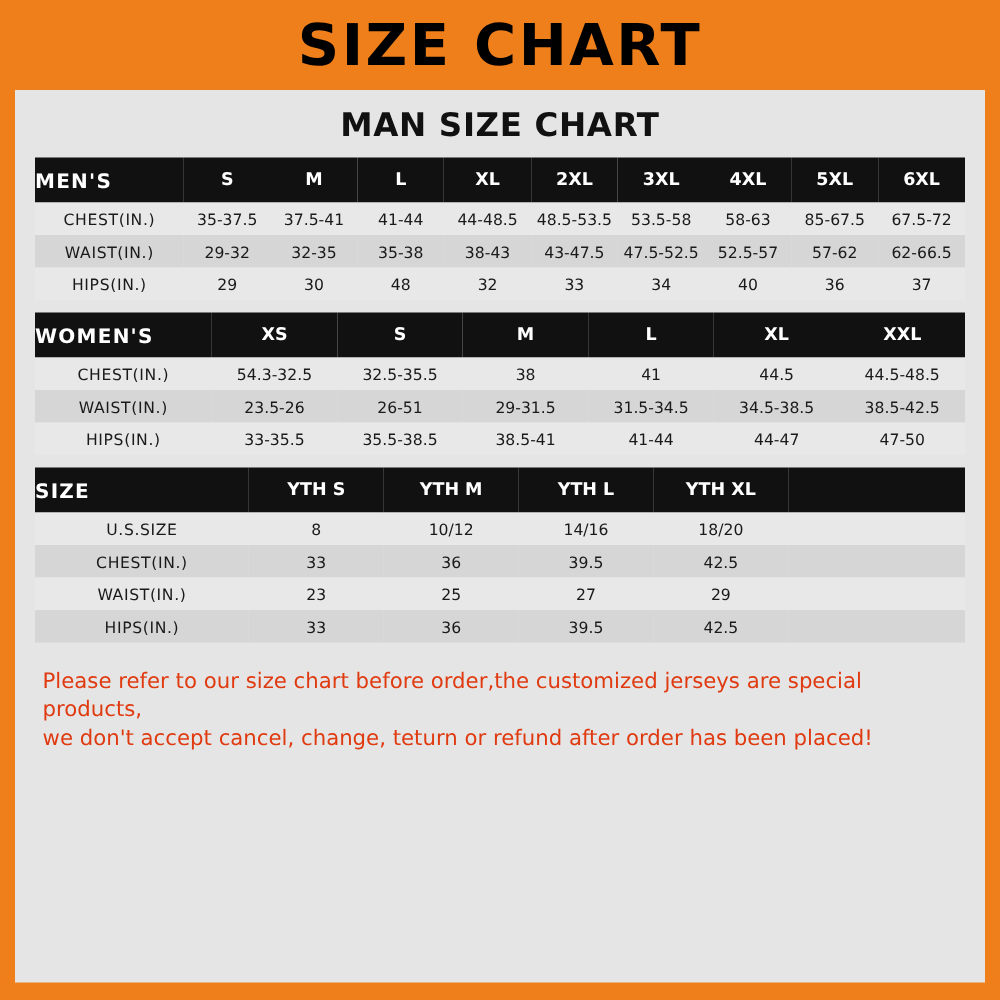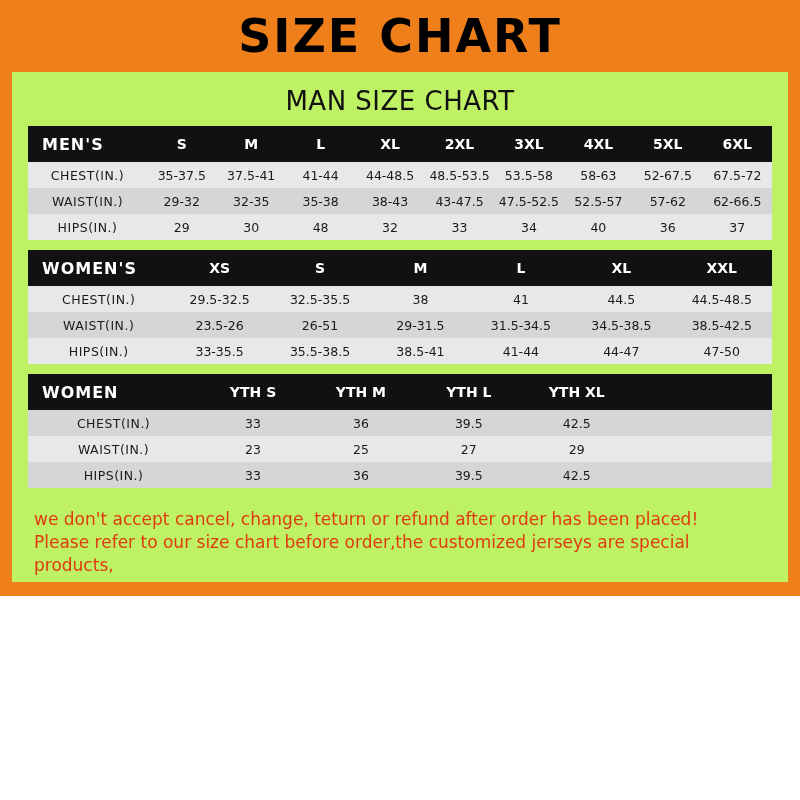--- a/index.html
+++ b/index.html
@@ -9,25 +9,25 @@
   body {
     width: 800px;
     height: 800px;
     background: #ffffff;
     font-family: "DejaVu Sans", sans-serif;
     overflow: hidden;
   }
   .page {
     position: relative;
     width: 800px;
-    height: 596px;
+    height: 800px;
     box-sizing: border-box;
     border-left: 12px solid #ef7f1a;
     border-right: 12px solid #ef7f1a;
-    background: #bef264;
+    background: #e5e5e5;
   }
   .header-band {
     height: 72px;
     background: #ef7f1a;
     display: flex;
     align-items: center;
     justify-content: center;
     margin: 0 -12px;
   }
   .header-title {
@@ -40,21 +40,21 @@
   }
   .content {
     padding: 0 16px;
     box-sizing: border-box;
   }
   .section {
     margin-top: 10px;
   }
   .section-title {
     text-align: center;
-    font-weight: normal;
+    font-weight: bold;
     font-size: 26px;
     color: #111111;
     letter-spacing: 0.5px;
     margin: 14px 0 10px 0;
     font-family: "DejaVu Sans", sans-serif;
   }
   table.size-table {
     width: 100%;
     border-collapse: collapse;
     table-layout: fixed;
@@ -70,21 +70,21 @@
   }
   table.size-table thead th {
     background: #111111;
     color: #ffffff;
     font-weight: bold;
     font-size: 14px;
     height: 36px;
   }
   table.size-table thead th.corner {
     text-align: left;
-    padding-left: 14px;
+    padding-left: 0;
     font-size: 16px;
     letter-spacing: 1px;
   }
   table.size-table tbody tr.light {
     background: #e8e8e8;
   }
   table.size-table tbody tr.dark {
     background: #d6d6d6;
   }
   table.size-table tbody td.rowlabel {
@@ -160,21 +160,21 @@
         <tbody>
           <tr class="light">
             <td class="rowlabel">CHEST(IN.)</td>
             <td>35-37.5</td>
             <td>37.5-41</td>
             <td>41-44</td>
             <td>44-48.5</td>
             <td>48.5-53.5</td>
             <td>53.5-58</td>
             <td>58-63</td>
-            <td>52-67.5</td>
+            <td>85-67.5</td>
             <td>67.5-72</td>
           </tr>
           <tr class="dark">
             <td class="rowlabel">WAIST(IN.)</td>
             <td>29-32</td>
             <td>32-35</td>
             <td>35-38</td>
             <td>38-43</td>
             <td>43-47.5</td>
             <td>47.5-52.5</td>
@@ -216,21 +216,21 @@
             <th>S</th>
             <th>M</th>
             <th>L</th>
             <th>XL</th>
             <th>XXL</th>
           </tr>
         </thead>
         <tbody>
           <tr class="light">
             <td class="rowlabel">CHEST(IN.)</td>
-            <td>29.5-32.5</td>
+            <td>54.3-32.5</td>
             <td>32.5-35.5</td>
             <td>38</td>
             <td>41</td>
             <td>44.5</td>
             <td>44.5-48.5</td>
           </tr>
           <tr class="dark">
             <td class="rowlabel">WAIST(IN.)</td>
             <td>23.5-26</td>
             <td>26-51</td>
@@ -257,29 +257,37 @@
         <colgroup>
           <col class="lab">
           <col>
             <col>
             <col>
             <col>
           <col class="pad">
         </colgroup>
         <thead>
           <tr>
-            <th class="corner">WOMEN</th>
+            <th class="corner">SIZE</th>
             <th>YTH S</th>
             <th>YTH M</th>
             <th>YTH L</th>
             <th>YTH XL</th>
             <th></th>
           </tr>
         </thead>
         <tbody>
+          <tr class="light">
+            <td class="rowlabel">U.S.SIZE</td>
+            <td>8</td>
+            <td>10/12</td>
+            <td>14/16</td>
+            <td>18/20</td>
+            <td></td>
+          </tr>
           <tr class="dark">
             <td class="rowlabel">CHEST(IN.)</td>
             <td>33</td>
             <td>36</td>
             <td>39.5</td>
             <td>42.5</td>
             <td></td>
           </tr>
           <tr class="light">
             <td class="rowlabel">WAIST(IN.)</td>
@@ -295,20 +303,20 @@
             <td>36</td>
             <td>39.5</td>
             <td>42.5</td>
             <td></td>
           </tr>
         </tbody>
       </table>
     </div>
 
     <div class="footer-note">
+      <span>Please refer to our size chart before order,the customized jerseys are special products,</span>
       <span>we don't accept cancel, change, teturn or refund after order has been placed!</span>
-      <span>Please refer to our size chart before order,the customized jerseys are special products,</span>
     </div>
 
   </div>
 
   <div class="bottom-band"></div>
 </div>
 
 </body></html>

